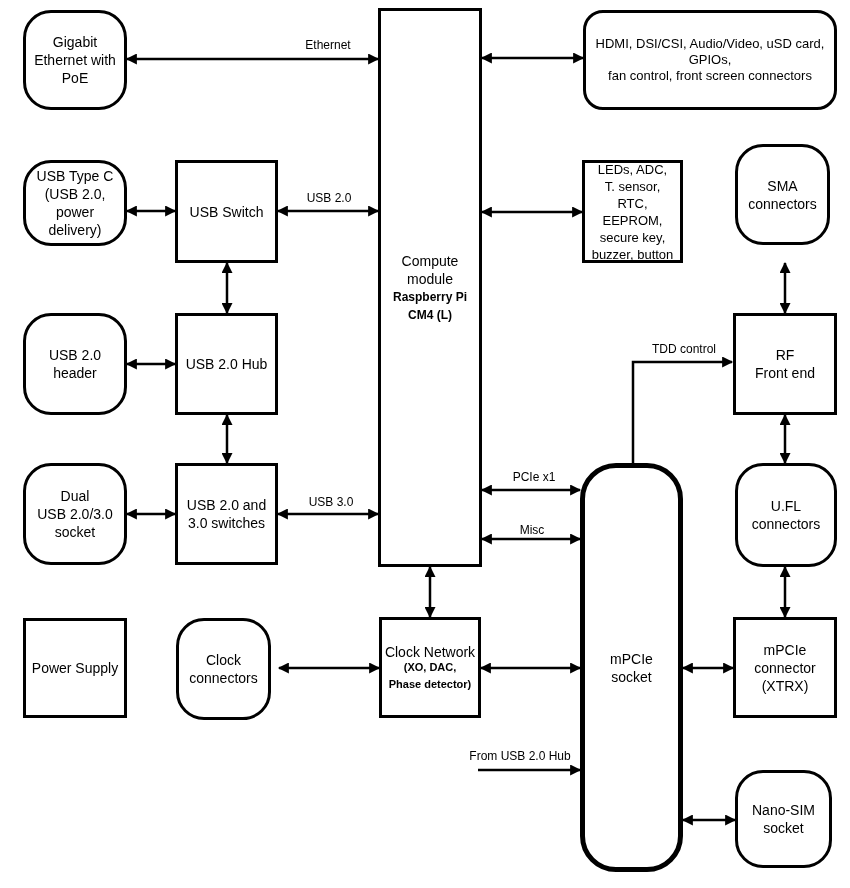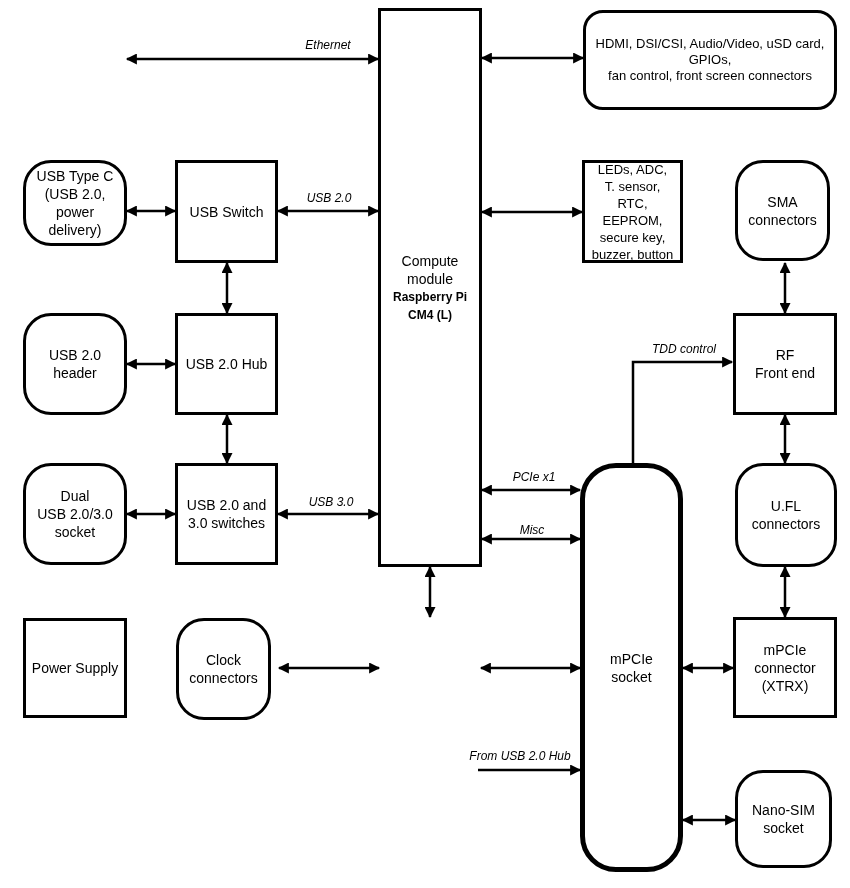--- a/index.html
+++ b/index.html
@@ -20,21 +20,21 @@
   .rounded-lg{border-radius:20px;}
   .pill{border-radius:36px;border-width:5px;}
   .leds-text{font-size:13px;line-height:17px;padding:0 1px;}
   .hdmi-text{font-size:13px;line-height:16px;}
   .compute-sub{font-weight:bold;font-size:12px;line-height:18px;white-space:pre-line;}
   .clock-main{line-height:16px;}
   .clock-sub1{font-weight:bold;font-size:11px;line-height:13px;margin-top:1px;}
   .clock-sub2{font-weight:bold;font-size:11px;line-height:13px;margin-top:4px;}
   .edge-label{
     position:absolute;transform:translate(-50%,-50%);
-    font-style:italic;font-size:12px;line-height:14px;white-space:nowrap;
+    font-size:12px;line-height:14px;white-space:nowrap;
   }
 </style>
 </head>
 <body>
 
 <div class="stage">
 
   <svg class="wires" width="850" height="888" viewBox="0 0 850 888">
     <defs>
       <marker id="ah-end" viewBox="0 0 10 10" refX="9" refY="5" markerWidth="13" markerHeight="11" orient="auto" markerUnits="userSpaceOnUse">
@@ -61,20 +61,25 @@
     <line x1="482" y1="539" x2="580" y2="539" marker-start="url(#ah-start)" marker-end="url(#ah-end)"></line>
     <line x1="785" y1="567" x2="785" y2="617" marker-start="url(#ah-start)" marker-end="url(#ah-end)"></line>
     <line x1="430" y1="567" x2="430" y2="617" marker-start="url(#ah-start)" marker-end="url(#ah-end)"></line>
     <line x1="279" y1="668" x2="379" y2="668" marker-start="url(#ah-start)" marker-end="url(#ah-end)"></line>
     <line x1="481" y1="668" x2="580" y2="668" marker-start="url(#ah-start)" marker-end="url(#ah-end)"></line>
     <line x1="478" y1="770" x2="580" y2="770" marker-end="url(#ah-end)"></line>
     <line x1="683" y1="668" x2="733" y2="668" marker-start="url(#ah-start)" marker-end="url(#ah-end)"></line>
     <line x1="683" y1="820" x2="735" y2="820" marker-start="url(#ah-start)" marker-end="url(#ah-end)"></line>
   </svg>
 
+  <div class="node rounded" style="left:23px;top:10px;width:104px;height:100px">
+    <span class="lbl">Gigabit
+Ethernet with
+PoE</span>
+  </div>
   <div class="node rounded" style="left:23px;top:160px;width:104px;height:86px">
     <span class="lbl">USB Type C
 (USB 2.0,
 power
 delivery)</span>
   </div>
   <div class="node" style="left:175px;top:160px;width:103px;height:103px">
     <span class="lbl">USB Switch</span>
   </div>
   <div class="node rounded" style="left:23px;top:313px;width:104px;height:102px">
@@ -100,39 +105,44 @@
     <span class="lbl">Clock
 connectors</span>
   </div>
 
   <div class="node" style="left:378px;top:8px;width:104px;height:559px">
     <span class="lbl">Compute
 module</span>
     <span class="compute-sub">Raspberry Pi
 CM4 (L)</span>
   </div>
+  <div class="node" style="left:379px;top:617px;width:102px;height:101px">
+    <span class="lbl clock-main">Clock Network</span>
+    <span class="clock-sub1">(XO, DAC,</span>
+    <span class="clock-sub2">Phase detector)</span>
+  </div>
   <div class="node pill" style="left:580px;top:463px;width:103px;height:409px">
     <span class="lbl">mPCIe
 socket</span>
   </div>
 
   <div class="node rounded-lg" style="left:583px;top:10px;width:254px;height:100px">
     <span class="lbl hdmi-text">HDMI, DSI/CSI, Audio/Video, uSD card,
 GPIOs,
 fan control, front screen connectors</span>
   </div>
   <div class="node" style="left:582px;top:160px;width:101px;height:103px">
     <span class="lbl leds-text">LEDs, ADC,
 T. sensor,
 RTC,
 EEPROM,
 secure key,
 buzzer, button</span>
   </div>
-  <div class="node rounded" style="left:735px;top:160px;width:95px;height:101px">
+  <div class="node rounded" style="left:735px;top:144px;width:95px;height:101px">
     <span class="lbl">SMA
 connectors</span>
   </div>
   <div class="node" style="left:733px;top:313px;width:104px;height:102px">
     <span class="lbl">RF
 Front end</span>
   </div>
   <div class="node rounded" style="left:735px;top:463px;width:102px;height:104px">
     <span class="lbl">U.FL
 connectors</span>

